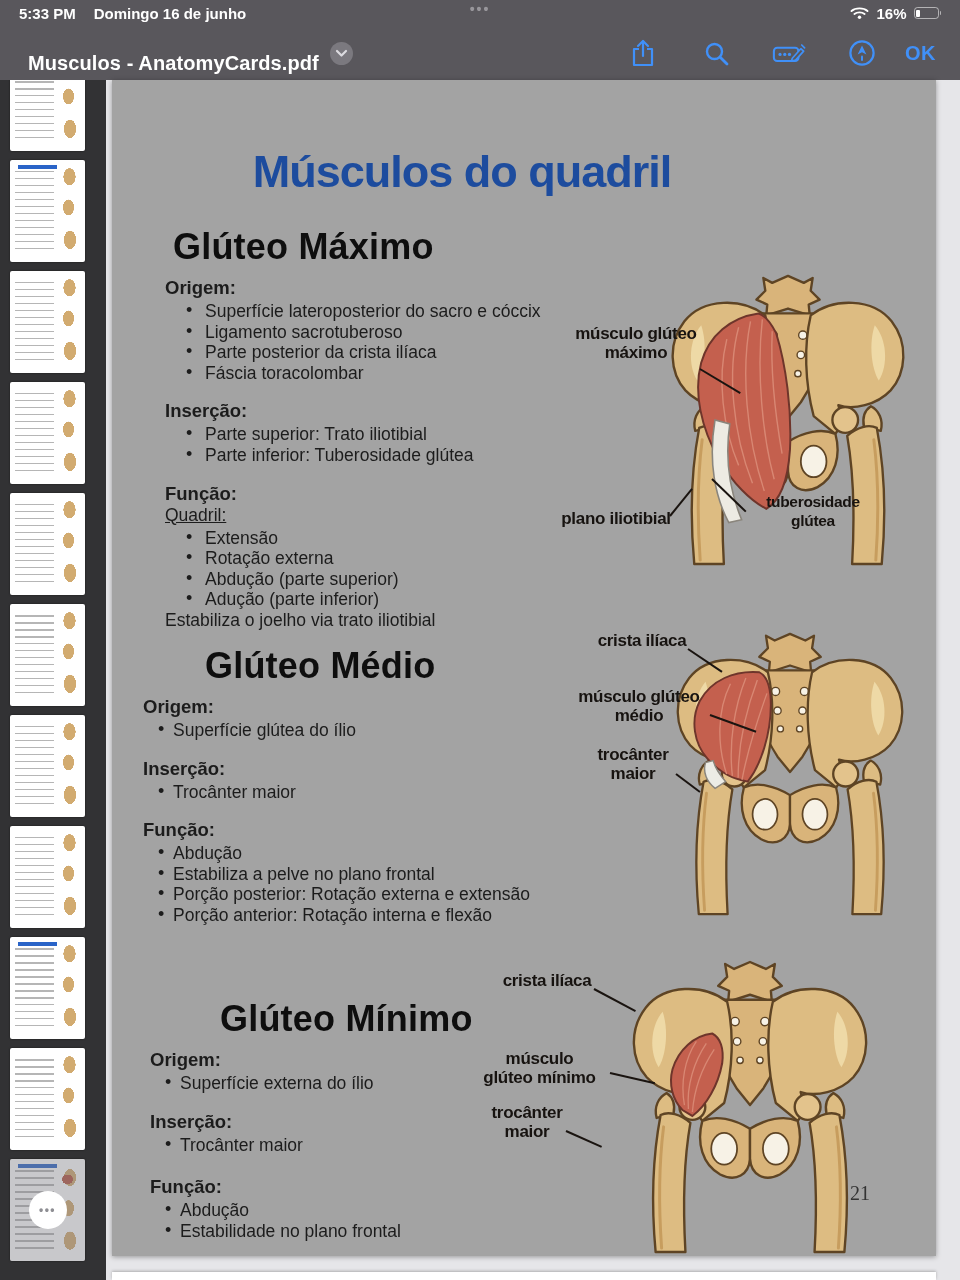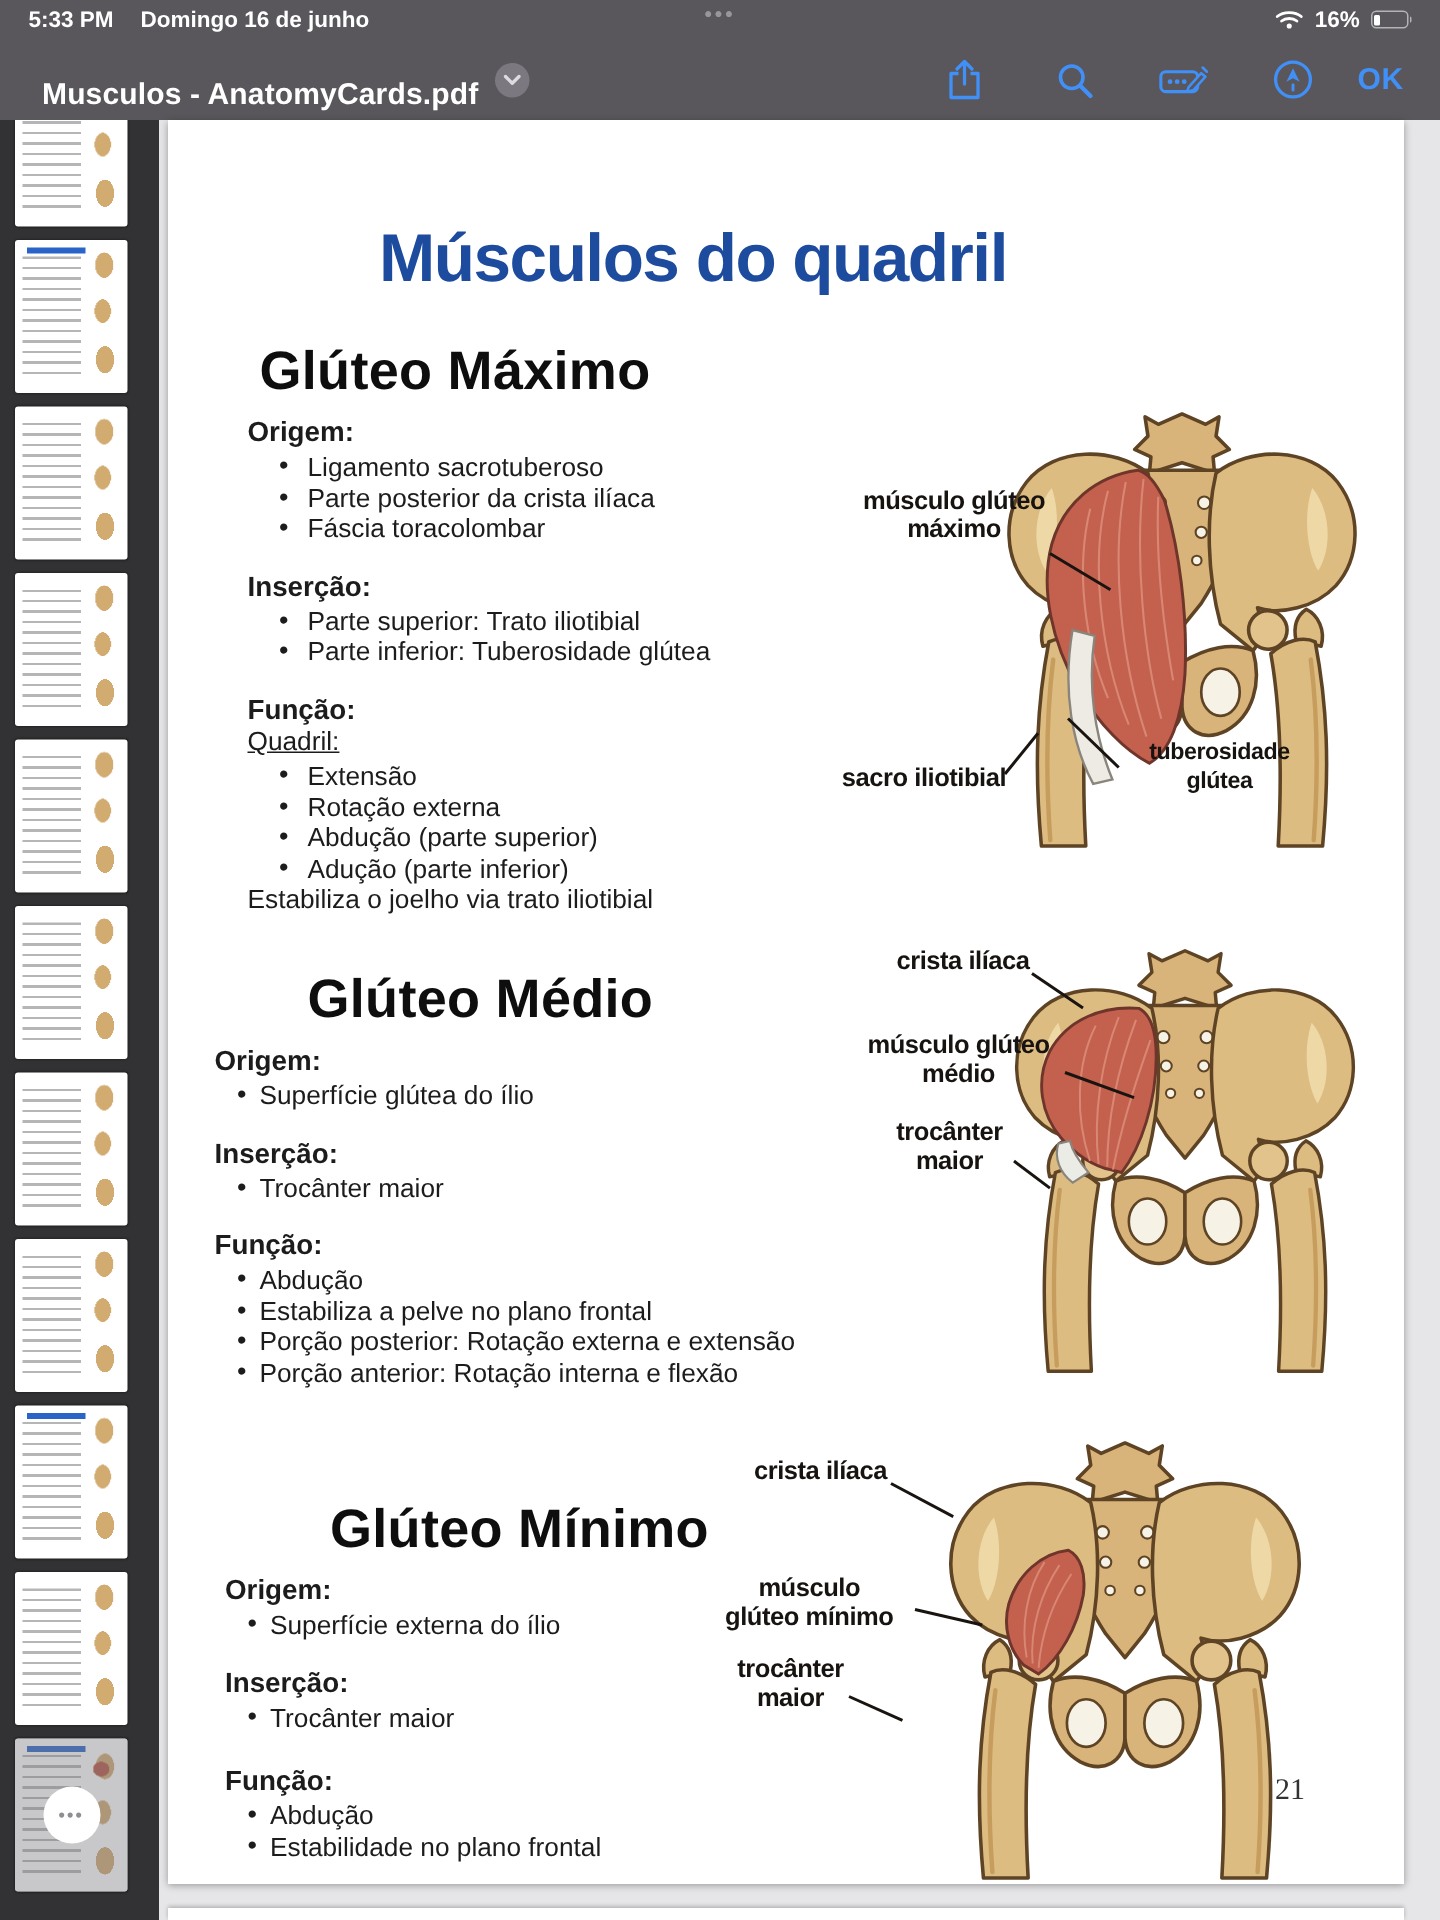--- a/index.html
+++ b/index.html
@@ -53,21 +53,21 @@
       radial-gradient(ellipse 9px 8px at 42% 16%, #b65542 60%, transparent 61%),
       radial-gradient(ellipse 10px 14px at 52% 14%, #d2ab70 60%, transparent 61%),
       radial-gradient(ellipse 9px 13px at 46% 48%, #d2ab70 60%, transparent 61%),
       radial-gradient(ellipse 10px 15px at 52% 84%, #d2ab70 60%, transparent 61%);}
   .opt{display:none;position:absolute;left:50%;top:50%;transform:translate(-50%,-50%);
     width:38px;height:38px;border-radius:50%;background:#fff;z-index:4;
     color:#8e8e93;font-size:12px;letter-spacing:1.5px;font-weight:700;
     text-align:center;line-height:38px;}
   .thumb.selected .opt{display:block;}
   
-  .page{position:absolute;left:112px;top:0;width:824px;height:1176px;background:#ffffff;
+  .page{position:absolute;left:112px;top:0;width:824px;height:1176px;background:#a3a3a3;
     box-shadow:0 1px 5px rgba(0,0,0,.35);}
   .next-page{position:absolute;left:112px;top:1192px;width:824px;height:8px;background:#fff;
     box-shadow:0 -1px 3px rgba(0,0,0,.25);}
   
   .pdf-title{position:absolute;left:70px;top:66px;width:560px;text-align:center;
     color:#1d4c9e;font-size:45px;font-weight:800;letter-spacing:-1px;}
   .textcol{position:absolute;color:#1c1c1c;width:440px;}
   .sec-heading{font-size:36px;font-weight:800;color:#0e0e0e;letter-spacing:.2px;margin:0 0 9px 0;}
   .lbl{font-size:18.5px;font-weight:700;}
   ul.bul{margin:2px 0 17px 0;list-style:none;}
@@ -243,20 +243,21 @@
           <path d="M63 170 C58 210 58 250 61 292" fill="none" stroke="#c79d5e" stroke-width="3" stroke-linecap="round"></path>
           <path d="M237 170 C242 210 242 250 239 292" fill="none" stroke="#c79d5e" stroke-width="3" stroke-linecap="round"></path>
         </g>
       </defs>
     </svg>
 
     <div class="textcol" style="left:53px; top:146px;">
       <h2 class="sec-heading" style="margin-left:8px;">Glúteo Máximo</h2>
       <div class="lbl">Origem:</div>
       <ul class="bul">
+        <li>Superfície lateroposterior do sacro e cóccix</li>
         <li>Ligamento sacrotuberoso</li>
         <li>Parte posterior da crista ilíaca</li>
         <li>Fáscia toracolombar</li>
       </ul>
       <div class="lbl">Inserção:</div>
       <ul class="bul">
         <li>Parte superior: Trato iliotibial</li>
         <li>Parte inferior: Tuberosidade glútea</li>
       </ul>
       <div class="lbl">Função:</div>
@@ -279,21 +280,21 @@
           <path d="M112 50 C102 100 108 168 126 222"></path>
           <path d="M124 48 C118 100 124 166 136 210"></path>
           <path d="M88 68 C78 108 84 158 100 196"></path>
           <path d="M134 60 C132 104 138 150 144 184"></path>
         </g>
         <path d="M76 150 C69 192 76 228 90 254 L103 251 C91 222 86 188 91 154 Z" fill="#edebe3" stroke="#8a857c" stroke-width="1.6"></path>
       </svg>
       <div class="flabel" style="left:10px; top:55px; width:148px;">músculo glúteo
 máximo</div>
       <div class="lead" style="left:148px; top:98px; width:47px; transform:rotate(31deg);"></div>
-      <div class="flabel" style="left:8px; top:240px; width:112px;">sacro iliotibial</div>
+      <div class="flabel" style="left:8px; top:240px; width:112px;">plano iliotibial</div>
       <div class="lead" style="left:118px; top:245px; width:35px; transform:rotate(-51deg);"></div>
       <div class="flabel small" style="left:196px; top:223px; width:130px;">tuberosidade glútea</div>
       <div class="lead" style="left:160px; top:208px; width:47px; transform:rotate(44deg);"></div>
     </div>
 
     <div class="textcol c2" style="left:31px; top:565px;">
       <h2 class="sec-heading" style="margin-left:62px;">Glúteo Médio</h2>
       <div class="lbl">Origem:</div>
       <ul class="bul">
         <li>Superfície glútea do ílio</li>

